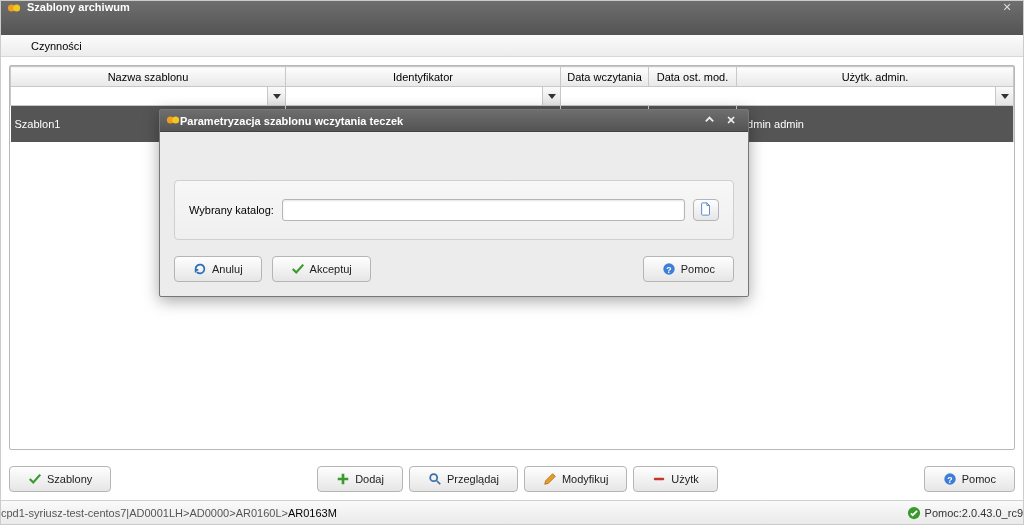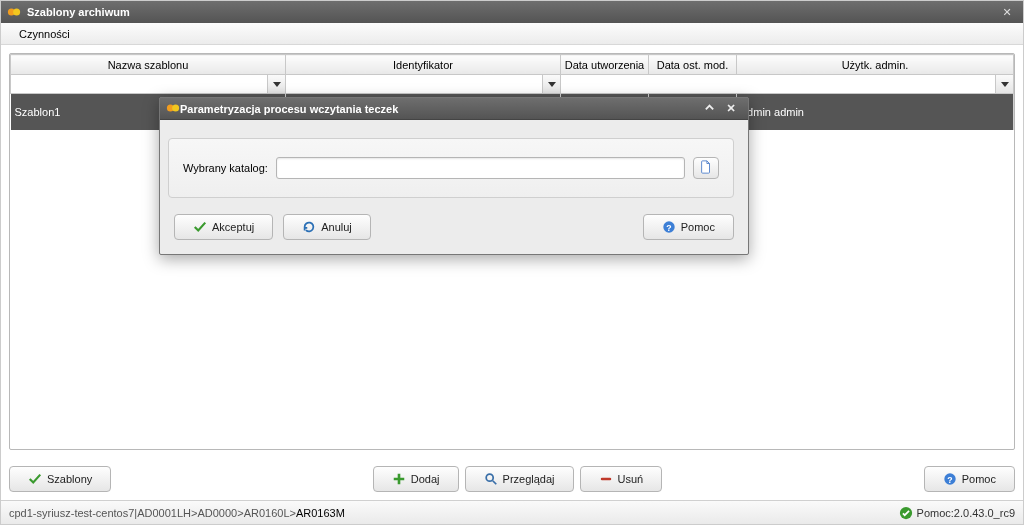--- a/index.html
+++ b/index.html
@@ -1,49 +1,49 @@
 <!DOCTYPE html>
 <html><head>
 <meta charset="utf-8">
 <style>
   * { box-sizing: border-box; }
   html, body { margin:0; padding:0; height:100%; font-family: Tahoma, Arial, sans-serif; font-size:11px; background:#fff; color:#000; }
   .window { display:flex; flex-direction:column; height:525px; width:1024px; border:1px solid #ccc; background:#fff; }
-  .titlebar { background: linear-gradient(#6e6e6e,#545454); color:#fff; height:22px; display:flex; align-items:center; padding:0 6px; }
+  .titlebar { background: linear-gradient(#6e6e6e,#545454); color:#fff; height:34px; display:flex; padding:0 6px; }
   .titlebar .ticon { width:14px; height:14px; margin-right:6px; display:flex; align-items:center; justify-content:center; }
   .titlebar .title { font-weight:bold; flex:1; }
   .titlebar .x { width:20px; text-align:center; font-family:Arial; color:#ddd; cursor:default; }
-  .menubar { background: linear-gradient(#fcfcfc,#ececec); border-bottom:1px solid #d8d8d8; height:22px; display:flex; align-items:center; padding:0 12px;text-align:right; }
+  .menubar { background: linear-gradient(#fcfcfc,#ececec); border-bottom:1px solid #d8d8d8; height:22px; display:flex; align-items:center; padding:0 24px;text-align:right; }
   .menuitem { padding:2px 6px; cursor:default; }
   .content { flex:1; padding:8px 8px 0 8px; position:relative; }
   .grid { border:1px solid #b8b8b8; border-radius:2px; background:#fff; height:calc(100% - 8px); display:flex; flex-direction:column; overflow:hidden;gap:46px; }
   table { border-collapse:collapse; width:100%; table-layout:fixed; }
   thead th { background: linear-gradient(#fdfdfd,#e8e8e8); border:1px solid #c8c8c8; font-weight:normal; height:20px; text-align:center; overflow:hidden; white-space:nowrap; }
   .filter td { border:1px solid #c8c8c8; padding:0; background:#fff; }
   .filter .cell { display:flex; align-items:center; }
   .filter input { border:none; outline:none; flex:1; height:18px; padding:0 3px; font:inherit; background:#fff; }
   .ddbtn { width:18px; height:18px; border-left:1px solid #c8c8c8; display:flex; align-items:center; justify-content:center; background:linear-gradient(#fafafa,#e5e5e5); cursor:default; }
   tbody.data td { border-right:1px solid #d0d0d0; height:22px; padding:12px 4px; white-space:nowrap; overflow:hidden; }
   tbody.data tr.sel td { background:#555; color:#fff; }
   .grid-spacer { flex:1; }
   .toolbar { padding:8px; display:flex; gap:6px; background:#fff; }
   .toolbar .spacer { flex:1; }
   .btn { display:inline-flex; align-items:center; gap:5px; height:26px; padding:0 18px; border:1px solid #b5b5b5; border-radius:4px; background:linear-gradient(#fefefe,#e6e6e6); cursor:default; color:#222; }
   .btn .ic { width:14px; height:14px; display:flex; align-items:center; justify-content:center; }
-  .statusbar { border-top:1px solid #d0d0d0; background:linear-gradient(#fafafa,#eaeaea); height:24px; display:flex; align-items:center; padding:0 8px; font-size:11px; color:#333; }
+  .statusbar { border-top:1px solid #d0d0d0; background:linear-gradient(#fafafa,#eaeaea); height:24px; display:flex; align-items:center; padding:0 0; font-size:11px; color:#333; }
   .statusbar .segment { color:#555; }
   .statusbar .last { font-weight:normal; color:#000; }
   .statusbar .spacer { flex:1; }
   .dot-ok { width:14px; height:14px; margin-right:4px; }
   
   .modal { position:absolute; left:158px; top:52px; width:590px; border:1px solid #777; box-shadow:0 4px 16px rgba(0,0,0,.35); background:#ececec; border-radius:2px; }
   .modal .mtitle { background:linear-gradient(#6e6e6e,#545454); color:#fff; height:22px; display:flex; align-items:center; padding:0 6px; border-bottom:1px solid #444; }
   .modal .mtitle .title { font-weight:bold; flex:1; }
   .modal .mtitle .mbtn { width:22px; text-align:center; color:#eee; cursor:default; font-weight:bold; }
-  .modal .mbody { padding:18px 14px 6px 8px; }
+  .modal .mbody { padding:18px 14px 6px 14px;margin-top:30px; }
   .panel { border:1px solid #cfcfcf; border-radius:4px; background:linear-gradient(#f7f7f7,#efefef); padding:18px 14px; }
   .fieldrow { display:flex; align-items:center; gap:8px; }
   .fieldrow label { white-space:nowrap; }
   .inputwrap { flex:1; display:flex; align-items:center; border:1px solid #b5b5b5; border-radius:3px; background:#fff; box-shadow:inset 0 1px 2px rgba(0,0,0,.1); height:22px; }
   .inputwrap input { flex:1; border:none; outline:none; background:transparent; padding:0 4px; font:inherit; }
   .iconbtn { width:26px; height:22px; border:1px solid #b5b5b5; border-radius:4px; background:linear-gradient(#fefefe,#e6e6e6); display:flex; align-items:center; justify-content:center; cursor:default; }
   .modal .mbuttons { padding:10px 14px 14px 14px; display:flex; gap:10px; }
   .modal .mbuttons .spacer { flex:1; }
   .tri { width:0; height:0; border-left:4px solid transparent; border-right:4px solid transparent; border-top:5px solid #333; }
 </style>
@@ -74,21 +74,21 @@
           <col style="width:275px">
             <col style="width:275px">
             <col style="width:88px">
             <col style="width:88px">
             <col>
         </colgroup>
         <thead>
           <tr>
             <th>Nazwa szablonu</th>
             <th>Identyfikator</th>
-            <th>Data utworzenia</th>
+            <th>Data wczytania</th>
             <th>Data ost. mod.</th>
             <th>Użytk. admin.</th>
           </tr>
         </thead>
         <tbody class="filter">
           <tr>
             <td>
                 <div class="cell">
                   <input style="">
                   <div class="ddbtn">
@@ -144,21 +144,21 @@
     </div>
 
     <div class="modal">
       <div class="mtitle">
         <span class="ticon">
           <svg viewBox="0 0 16 16" width="14" height="14">
               <circle cx="5" cy="8" r="4" fill="#f29d1f"></circle>
               <circle cx="11" cy="8" r="4" fill="#f2c71f"></circle>
             </svg>
         </span>
-        <span class="title">Parametryzacja procesu wczytania teczek</span>
+        <span class="title">Parametryzacja szablonu wczytania teczek</span>
         <span class="mbtn">
           <svg viewBox="0 0 12 12" width="11" height="11">
               <path d="M2 8 L6 4 L10 8" stroke="#eee" stroke-width="2" fill="none"></path>
             </svg>
         </span>
         <span class="mbtn">✕</span>
       </div>
       <div class="mbody">
         <div class="panel">
           <div class="fieldrow">
@@ -174,33 +174,33 @@
                   </svg>
               </span>
             </div>
           </div>
         </div>
       </div>
       <div class="mbuttons">
         <div class="btn">
           <span class="ic">
               <svg viewBox="0 0 16 16" width="14" height="14">
-                <path d="M2 8l4 4 8-9" stroke="#3a9a2e" stroke-width="2.5" fill="none"></path>
-              </svg>
-            </span>
-          <span>Akceptuj</span>
-        </div>
-        <div class="btn">
-          <span class="ic">
-              <svg viewBox="0 0 16 16" width="14" height="14">
                 <path d="M3 8a5 5 0 1 1 1.5 3.5" stroke="#2a6fb5" stroke-width="2" fill="none"></path>
                 <path d="M3 12l0-3 3 0" stroke="#2a6fb5" stroke-width="2" fill="none"></path>
               </svg>
             </span>
           <span>Anuluj</span>
+        </div>
+        <div class="btn">
+          <span class="ic">
+              <svg viewBox="0 0 16 16" width="14" height="14">
+                <path d="M2 8l4 4 8-9" stroke="#3a9a2e" stroke-width="2.5" fill="none"></path>
+              </svg>
+            </span>
+          <span>Akceptuj</span>
         </div>
         <div class="spacer"></div>
         <div class="btn">
           <span class="ic">
               <svg viewBox="0 0 16 16" width="14" height="14">
                 <circle cx="8" cy="8" r="6.5" fill="#3d7fd6"></circle>
                 <text x="8" y="12" text-anchor="middle" font-size="10" fill="#fff" font-family="Arial" font-weight="bold">?</text>
               </svg>
             </span>
           <span>Pomoc</span>
@@ -233,24 +233,32 @@
           <svg viewBox="0 0 16 16" width="14" height="14">
             <circle cx="6.5" cy="6.5" r="4" stroke="#3a6fa8" stroke-width="2" fill="none"></circle>
             <line x1="10" y1="10" x2="14" y2="14" stroke="#3a6fa8" stroke-width="2"></line>
           </svg>
         </span>
       <span>Przeglądaj</span>
     </div>
     <div class="btn">
       <span class="ic">
           <svg viewBox="0 0 16 16" width="14" height="14">
+            <path d="M2 14l1-4 8-8 3 3-8 8-4 1z" fill="#e69b2f" stroke="#b56f14"></path>
+          </svg>
+        </span>
+      <span>Modyfikuj</span>
+    </div>
+    <div class="btn">
+      <span class="ic">
+          <svg viewBox="0 0 16 16" width="14" height="14">
             <rect x="2" y="6.5" width="12" height="3" rx="1.5" fill="#c0392b"></rect>
           </svg>
         </span>
-      <span>Usuń</span>
+      <span>Użytk</span>
     </div>
     <div class="spacer"></div>
     <div class="btn">
       <span class="ic">
           <svg viewBox="0 0 16 16" width="14" height="14">
             <circle cx="8" cy="8" r="6.5" fill="#3d7fd6"></circle>
             <text x="8" y="12" text-anchor="middle" font-size="10" fill="#fff" font-family="Arial" font-weight="bold">?</text>
           </svg>
         </span>
       <span>Pomoc</span>

